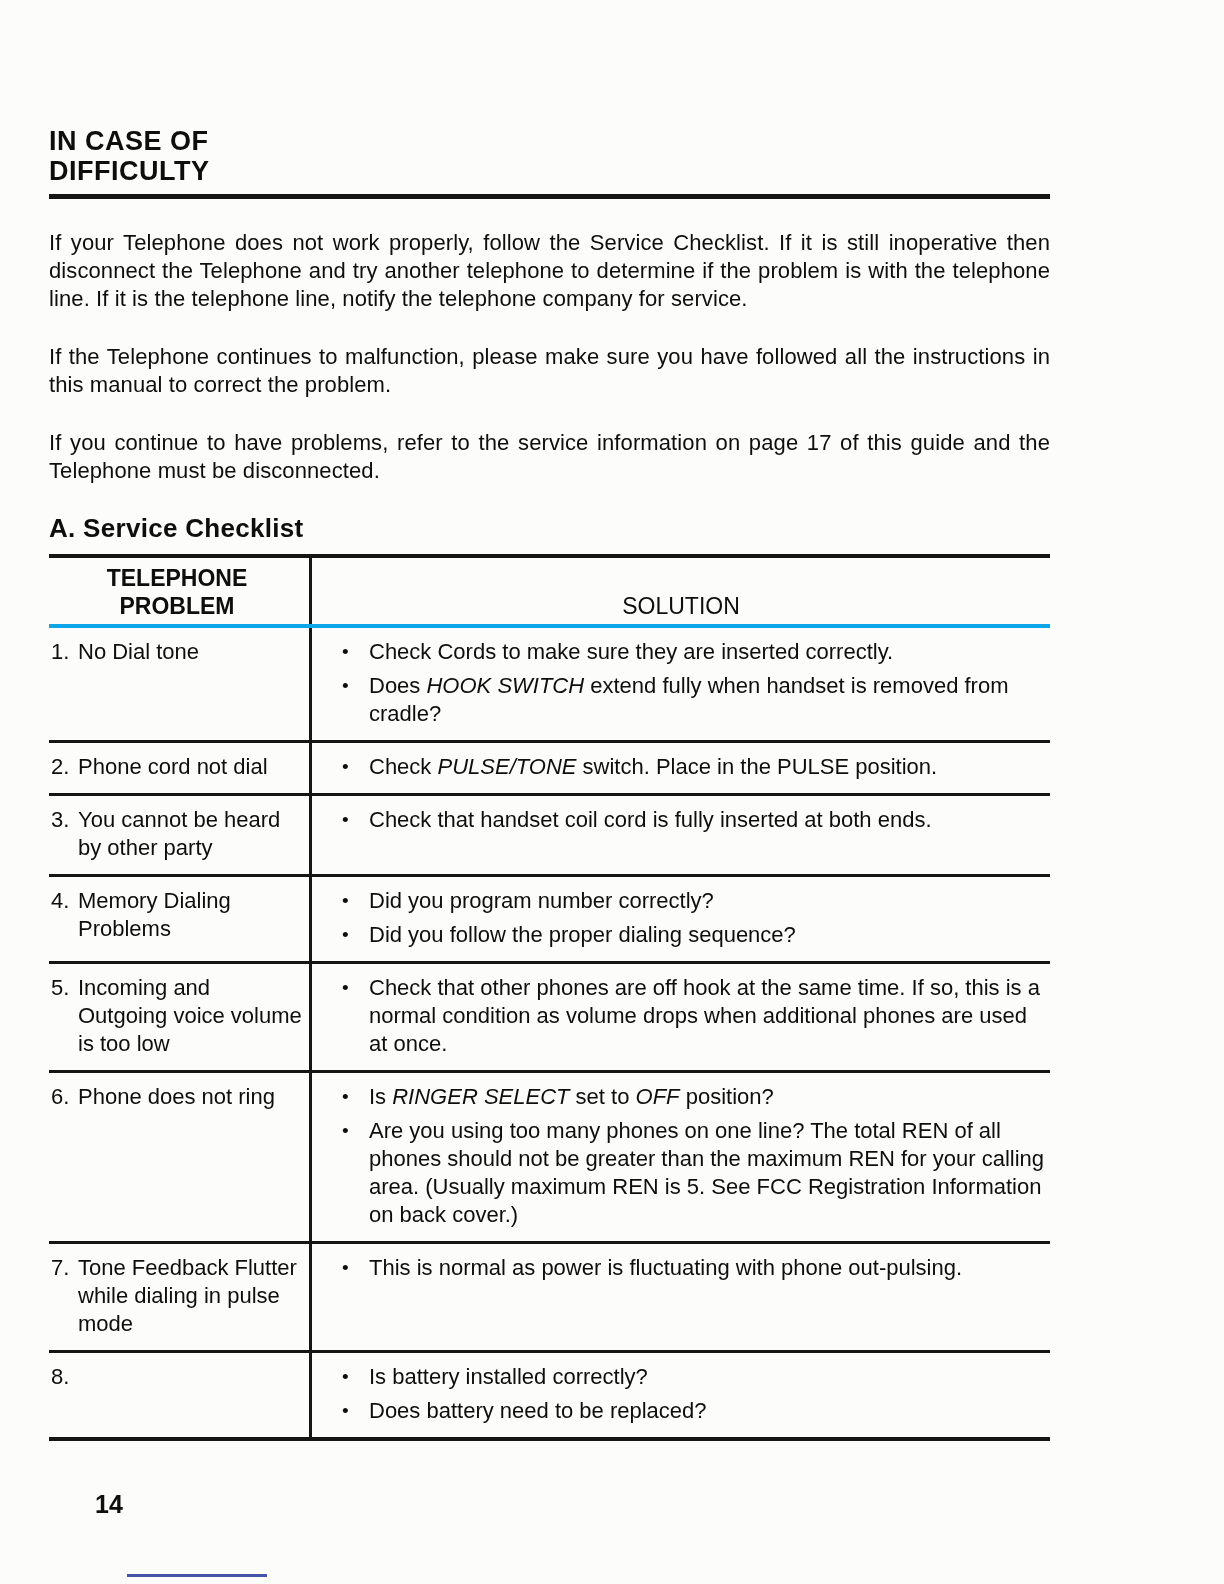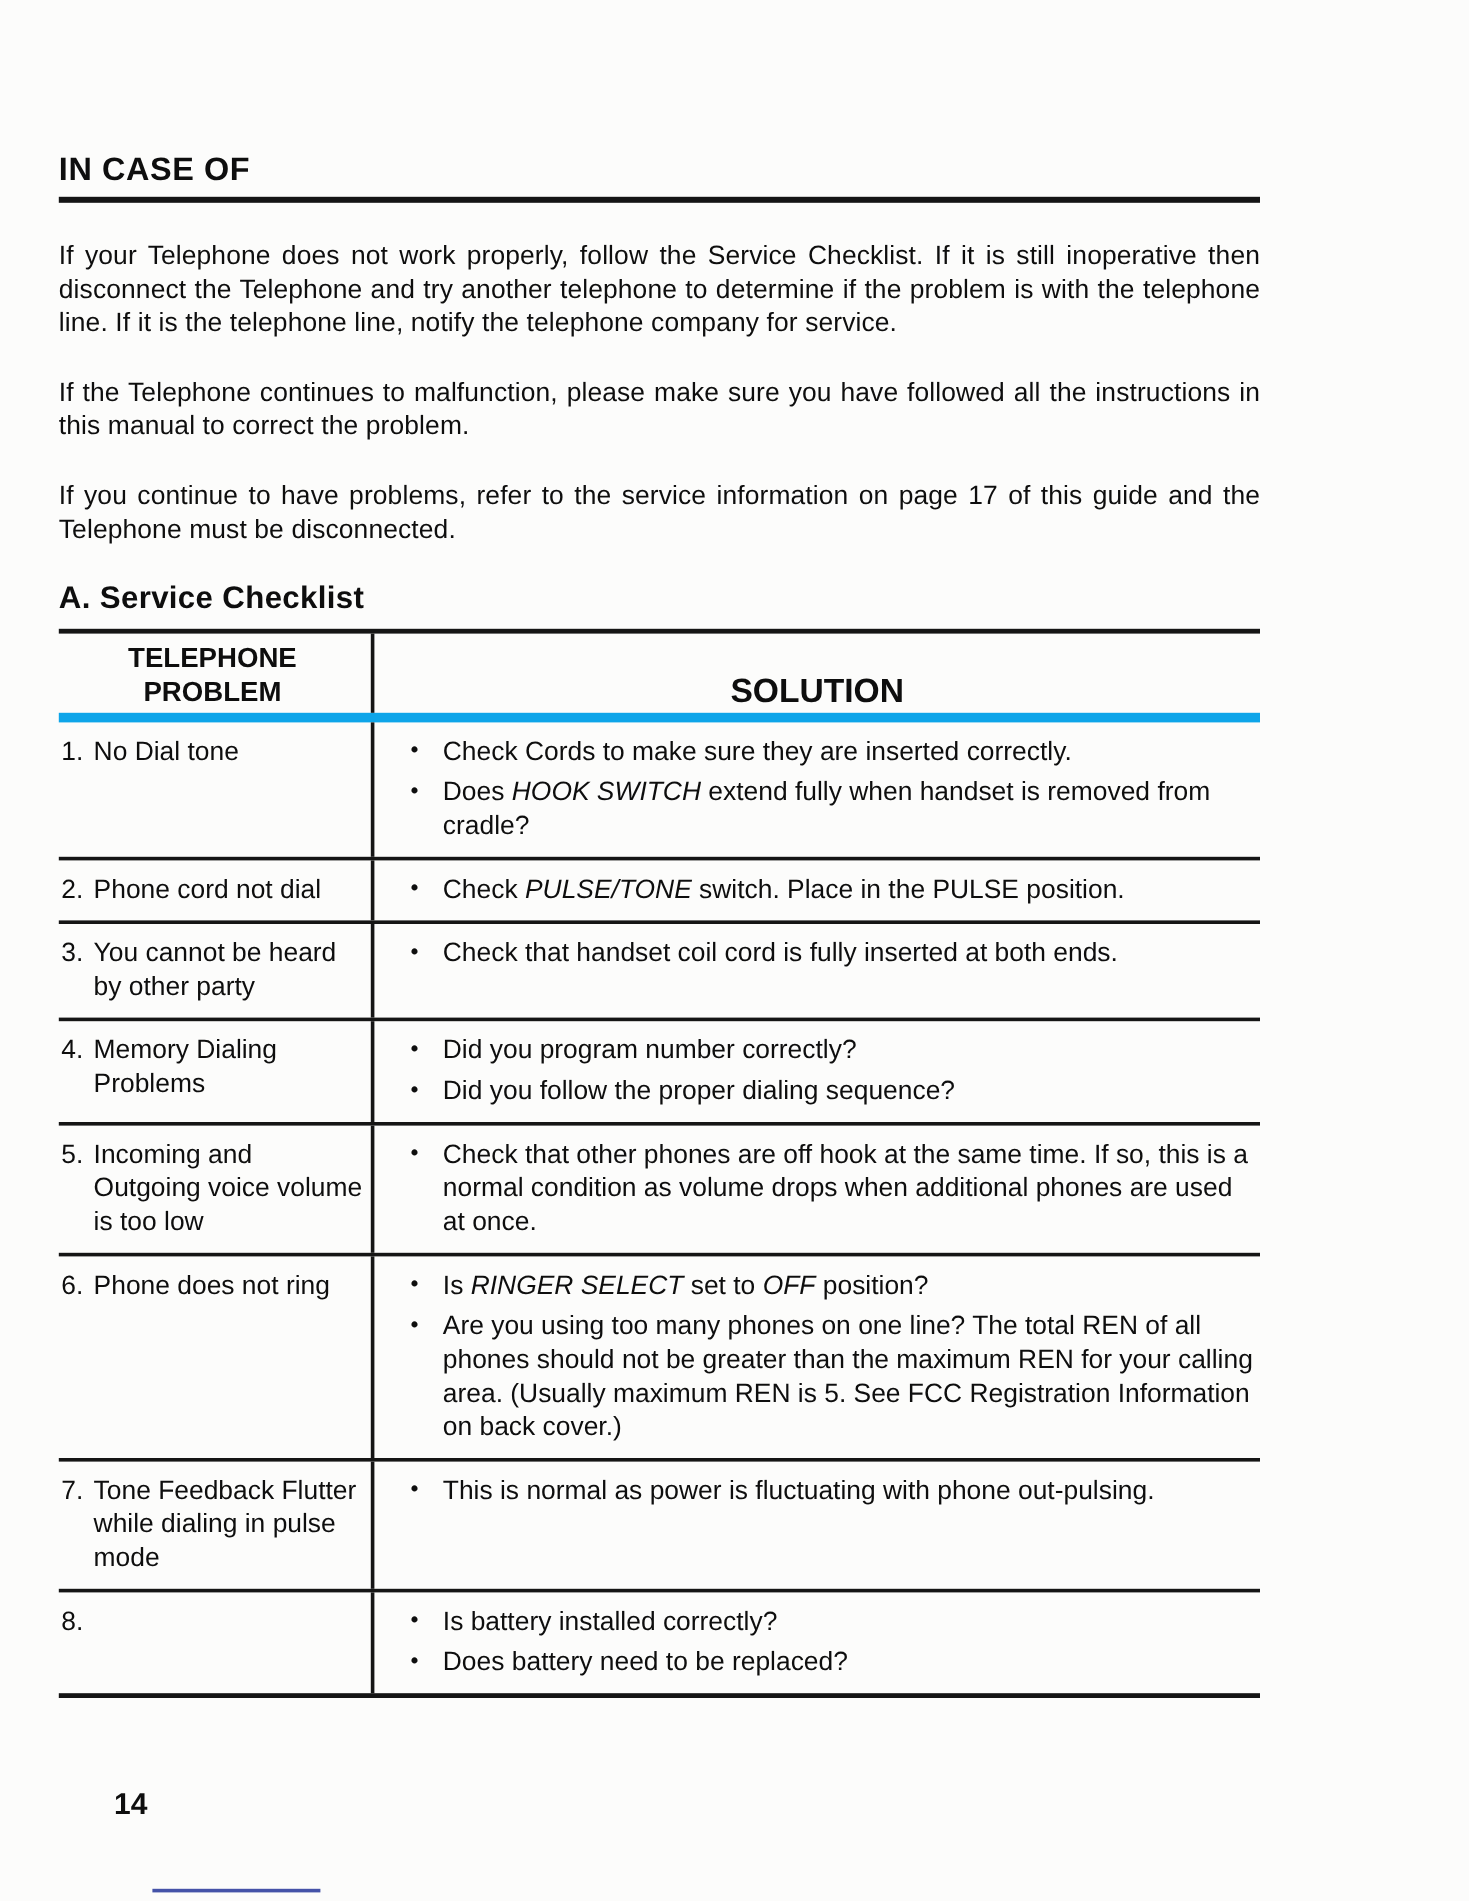--- a/index.html
+++ b/index.html
@@ -42,21 +42,21 @@
     font-weight: bold;
     margin-top: 28px;
     margin-bottom: 10px;
     letter-spacing: 0.3px;
   }
   .table {
     border-top: 4px solid #151515;
     width: 100%;
   }
   .trow { display: flex; align-items: stretch; }
-  .thead { border-bottom: 8px solid #0ea5e9; min-height: 64px; }
+  .thead { border-bottom: 4px solid #0ea5e9; min-height: 64px; }
   .tcell-problem {
     width: 263px;
     flex-shrink: 0;
     border-right: 3px solid #151515;
     padding: 10px 6px 12px 2px;
     font-size: 22px;
     line-height: 28px;
     display: flex;
   }
   .thead .tcell-problem {
@@ -72,22 +72,22 @@
   .tcell-solution {
     flex: 1;
     padding: 10px 4px 12px 30px;
     font-size: 22px;
     line-height: 28px;
   }
   .thead .tcell-solution {
     display: flex;
     justify-content: center;
     align-items: flex-end;
-    font-weight: bold;
-    font-size: 28px;
+    font-weight: normal;
+    font-size: 23px;
     padding: 6px 4px 4px 4px;
   }
   #table-body .trow { border-bottom: 3px solid #151515; }
   #table-body .trow:last-child { border-bottom: 4px solid #151515; }
   .pnum { width: 27px; flex-shrink: 0; }
   .ptext { flex: 1; }
   .bullet-item { display: flex; }
   .bullet-item + .bullet-item { margin-top: 6px; }
   .bullet { width: 27px; flex-shrink: 0; font-size: 19px; }
   .btext { flex: 1; }
@@ -107,20 +107,21 @@
     height: 3px;
   }
 </style>
 </head>
 <body>
 
 <div class="page">
 
   <div class="doc-heading">
     <div>IN CASE OF</div>
+    <div>DIFFICULTY</div>
   </div>
   <div class="heading-rule"></div>
 
   <p class="body-para">If your Telephone does not work properly, follow the Service Checklist. If it is still inoperative then disconnect the Telephone and try another telephone to determine if the problem is with the telephone line. If it is the telephone line, notify the telephone company for service.</p>
   <p class="body-para">If the Telephone continues to malfunction, please make sure you have followed all the instructions in this manual to correct the problem.</p>
   <p class="body-para">If you continue to have problems, refer to the service information on page 17 of this guide and the Telephone must be disconnected.</p>
 
   <h2 class="section-title">A. Service Checklist</h2>
 
   <div class="table">

